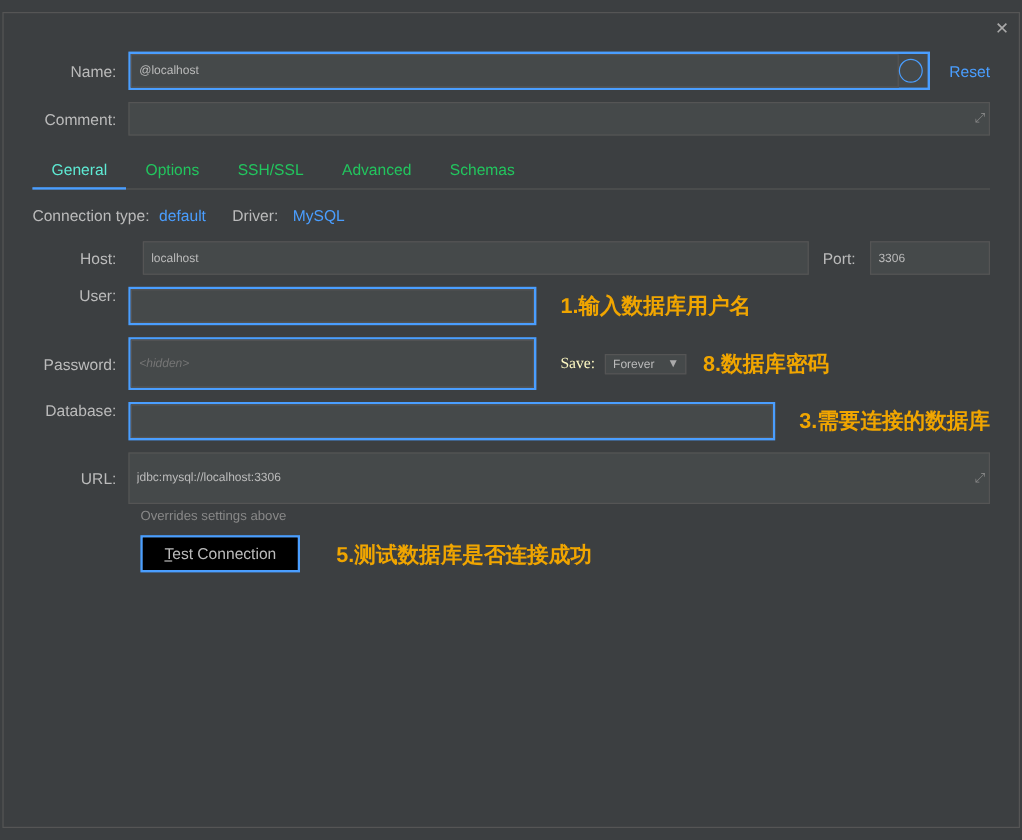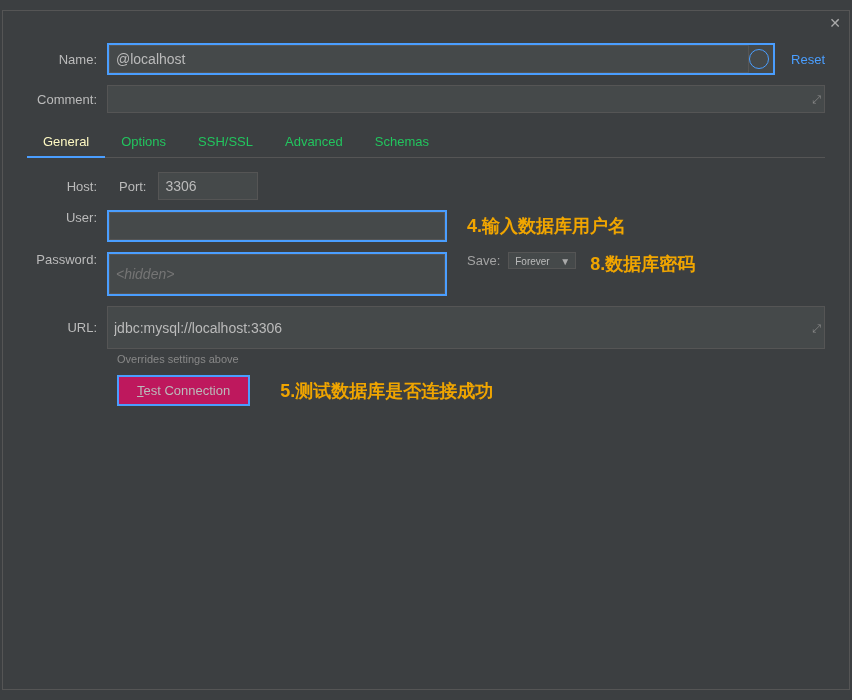--- a/index.html
+++ b/index.html
@@ -43,21 +43,21 @@
       color: #bbb;
       flex-shrink: 0;
       text-align: right;
       padding-right: 10px;
     }
     input[type="text"], input[type="password"] {
       background: #45494a;
       border: 1px solid #555;
       color: #bbb;
       padding: 4px 6px;
-      font-size: 14px;
+      font-size: 10px;
       outline: none;
     }
     .reset-btn {
       color: #4a9eff;
       margin-left: auto;
       background: none;
       border: none;
       cursor: pointer;
       font-size: 13px;
     }
@@ -100,21 +100,21 @@
     }
     .tab {
       padding: 7px 16px;
       color: #22c55e;
       cursor: pointer;
       font-size: 13px;
       border-bottom: 2px solid transparent;
       margin-bottom: -1px;
     }
     .tab.active {
-      color: #fef9c3;
+      color: #5eead4;
       border-bottom: 2px solid #4a9eff;
     }
     
     .conn-type-row {
       display: flex;
       align-items: center;
       margin-bottom: 14px;
       font-size: 13px;
       color: #bbb;
       gap: 8px;
@@ -161,21 +161,21 @@
     .annotation-1 {
       color: #f0a500;
       font-size: 18px;
       font-weight: bold;
       margin-left: 20px;
       align-self: center;
     }
     
     .password-row {
       display: flex;
-      align-items: flex-start;
+      align-items: center;
       margin-bottom: 10px;
       gap: 0;
     }
     .password-input-wrap {
       width: 340px;
       border: 2px solid #4a9eff;
       position: relative;
     }
     .password-input {
       width: 100%;
@@ -185,22 +185,23 @@
       color: #888;
       font-style: italic;
     }
     .save-wrap {
       display: flex;
       align-items: center;
       margin-left: 20px;
       gap: 8px;
     }
     .save-label {
-      color: #a3a3a3;
+      color: #fef9c3;
       white-space: nowrap;
+      font-family: Liberation Serif, serif;
     }
     .save-select {
       background: #45494a;
       border: 1px solid #555;
       color: #bbb;
       padding: 3px 6px;
       height: 17px;
       font-size: 10px;
     }
     .annotation-2 {
@@ -261,21 +262,21 @@
       display: flex;
       align-items: center;
       margin-top: 6px;
     }
     .test-btn-wrap {
       border: 2px solid #4a9eff;
       display: inline-block;
       margin-left: 90px;
     }
     .test-btn {
-      background: #be185d;
+      background: #000000;
       border: none;
       color: #bbb;
       padding: 6px 18px;
       font-size: 13px;
       cursor: pointer;
       display: flex;
       align-items: center;
       gap: 2px;
     }
     .annotation-4 {
@@ -367,53 +368,67 @@
     </div>
 
     <div class="tabs">
       <div class="tab active">General</div>
       <div class="tab">Options</div>
       <div class="tab">SSH/SSL</div>
       <div class="tab">Advanced</div>
       <div class="tab">Schemas</div>
     </div>
 
+    <div class="conn-type-row">
+      <span>Connection type:</span>
+      <span class="conn-link">default</span>
+      <span style="margin-left:14px;">Driver:</span>
+      <span class="conn-link" style="margin-left:4px;">MySQL</span>
+    </div>
 
     <div class="host-row">
       <span class="form-label">Host:</span>
+      <input type="text" class="host-input" value="localhost" style="">
       <span class="port-label">Port:</span>
       <input type="text" class="port-input" value="3306" style="">
     </div>
 
     <div class="user-row">
       <span class="form-label">User:</span>
       <div class="user-input-wrap">
         <input type="text" class="user-input" value="" style="">
       </div>
-      <span class="annotation-1">4.输入数据库用户名</span>
+      <span class="annotation-1">1.输入数据库用户名</span>
     </div>
 
     <div class="password-row">
       <span class="form-label">Password:</span>
       <div class="password-input-wrap">
         <input type="password" class="password-input" placeholder="&lt;hidden&gt;" style="">
       </div>
       <div class="save-wrap">
         <span class="save-label">Save:</span>
         <div class="select-wrap">
           <select class="save-select">
             <option value="Forever">Forever</option>
             <option>For Session</option>
             <option>Never</option>
           </select>
         </div>
       </div>
       <span class="annotation-2">8.数据库密码</span>
     </div>
 
+    <div class="database-row">
+      <span class="form-label">Database:</span>
+      <div class="database-input-wrap">
+        <input type="text" class="database-input" value="" style="">
+      </div>
+      <span class="annotation-3">3.需要连接的数据库</span>
+    </div>
 
     <div class="url-row">
       <span class="form-label">URL:</span>
       <div class="url-input-wrap">
         <input type="text" class="url-input" value="jdbc:mysql://localhost:3306" style="">
         <span class="expand-icon">⤢</span>
       </div>
     </div>
 
     <div class="override-text">Overrides settings above</div>

